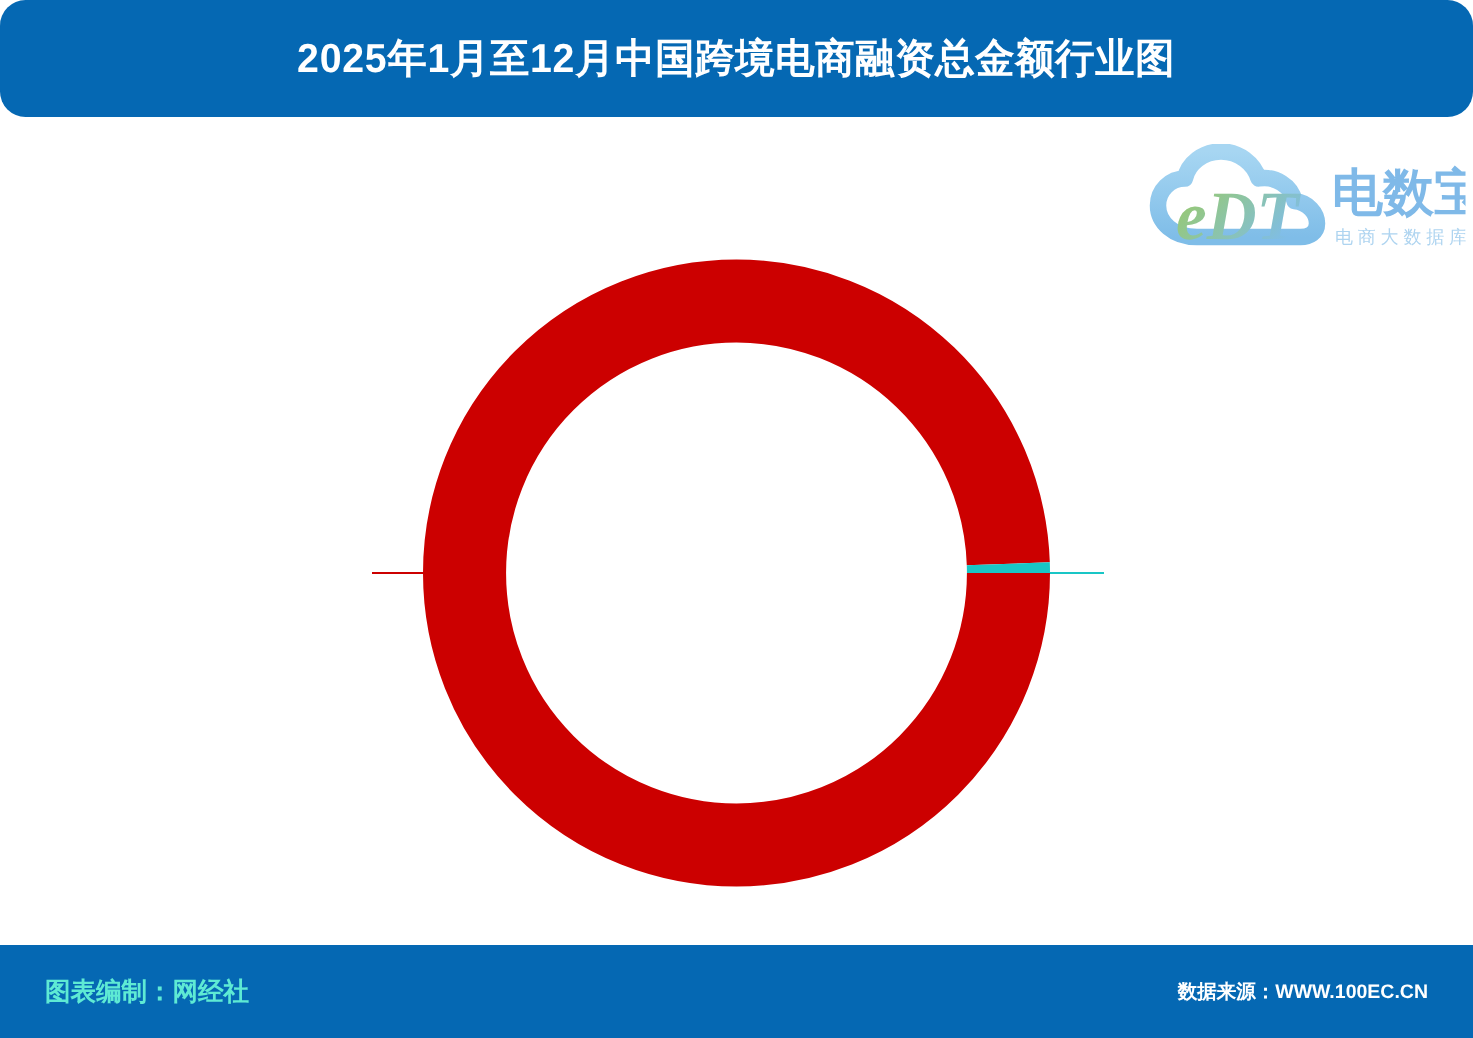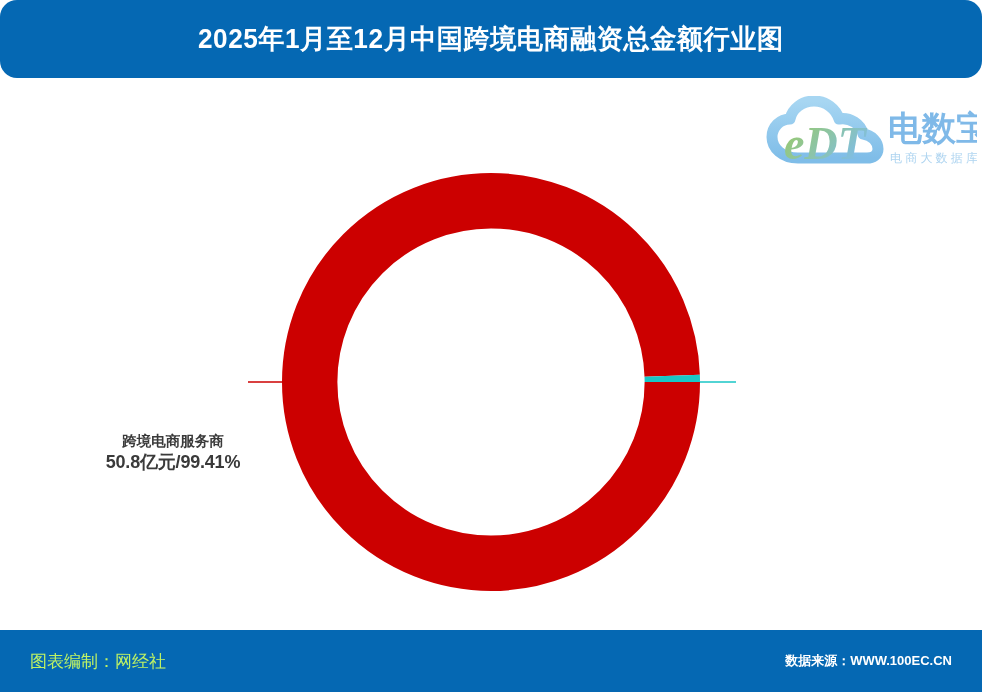--- a/index.html
+++ b/index.html
@@ -53,23 +53,23 @@
     width: 982px;
     height: 62px;
     background: #0568B3;
     box-sizing: border-box;
   }
   .footer-left {
     position: absolute;
     left: 30px;
     top: 50%;
     transform: translateY(-50%);
-    color: #bef264;
+    color: #5eead4;
     font-size: 17px;
-    font-weight: normal;
+    font-weight: bold;
     white-space: nowrap;
   }
   .footer-right {
     position: absolute;
     right: 30px;
     top: 50%;
     transform: translateY(-50%);
     color: #ffffff;
     font-size: 13px;
     font-weight: bold;
@@ -188,24 +188,20 @@
 
         <g>
 
           <circle cx="491" cy="304" r="181.3075" fill="none" stroke="#CC0000" stroke-width="55.38499999999999" stroke-dasharray="1132.4674072229823 6.721212858480612" stroke-dashoffset="0" transform="rotate(0 491 304)"></circle>
 
           <circle cx="491" cy="304" r="181.3075" fill="none" stroke="#19C6C6" stroke-width="55.38499999999999" stroke-dasharray="6.721212858480631 1132.4674072229823" stroke-dashoffset="-1132.4674072229823" transform="rotate(0 491 304)"></circle>
         </g>
       </svg>
     </div>
 
-    <div class="lbl lbl-left">
-      <div class="l1">跨境电商服务商</div>
-      <div class="l2">50.8亿元/99.41%</div>
-    </div>
 
 
   </div>
 
   <div class="footer-bar">
     <div class="footer-left">图表编制：网经社</div>
     <div class="footer-right">数据来源：WWW.100EC.CN</div>
   </div>
 
 </div>

